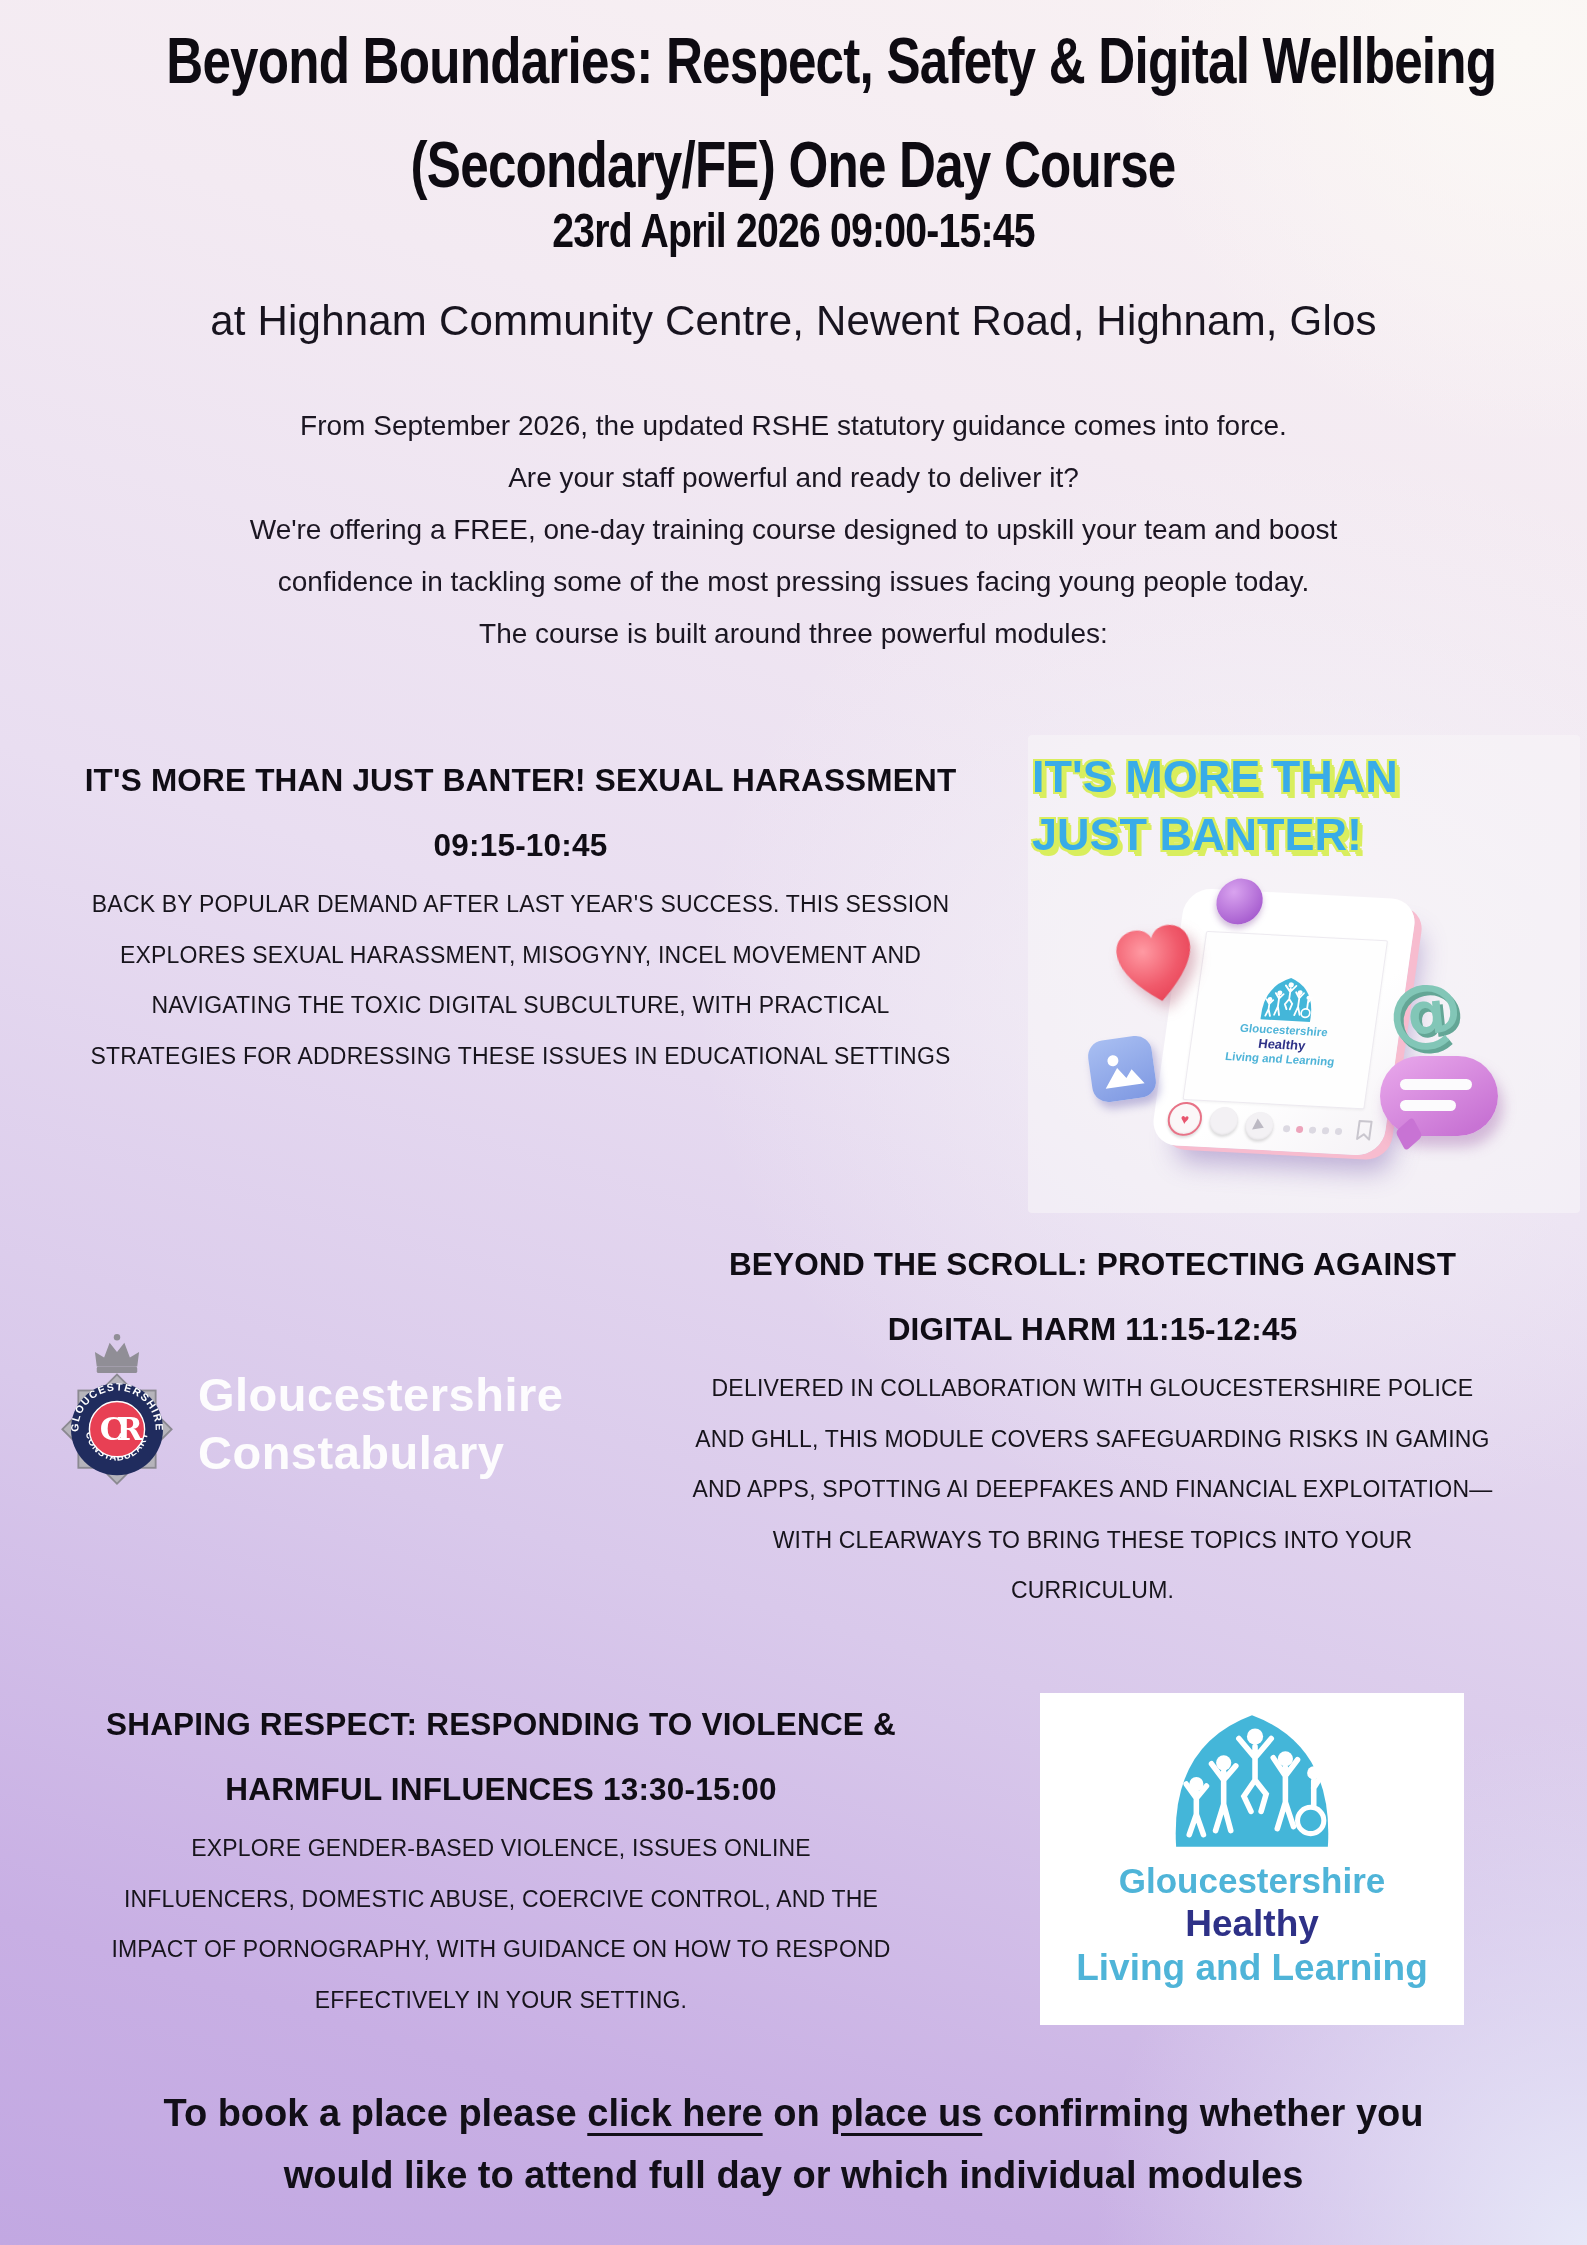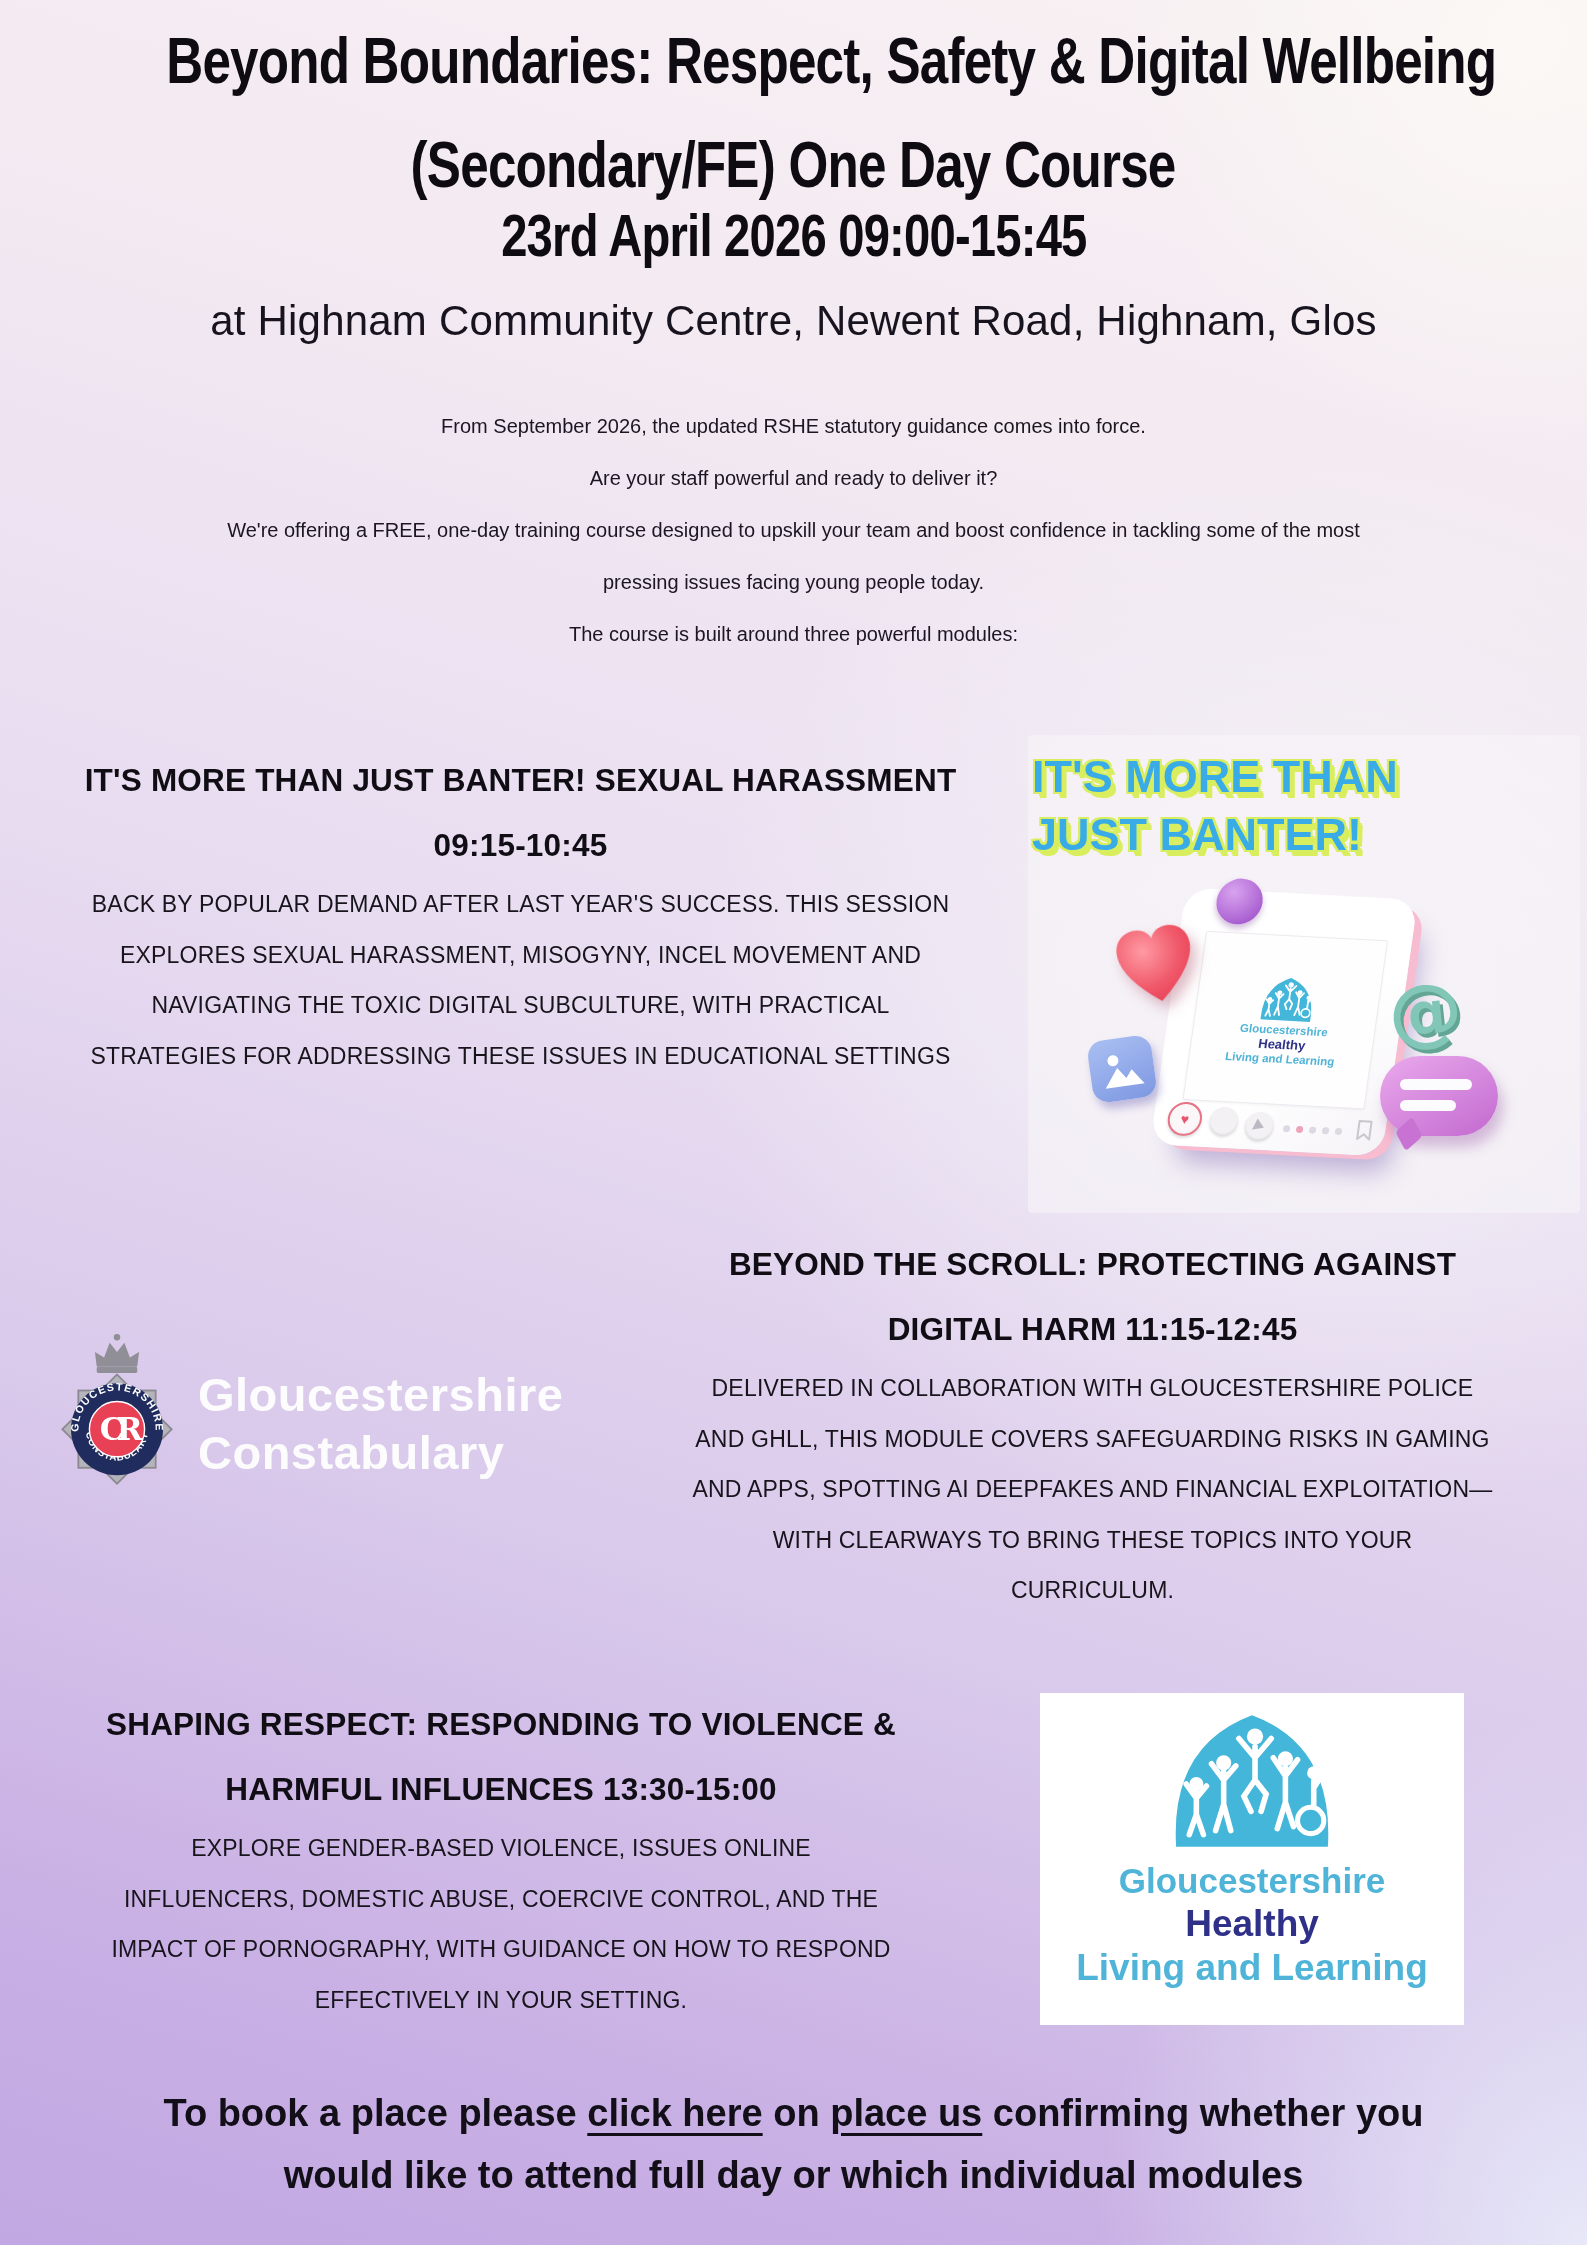--- a/index.html
+++ b/index.html
@@ -9,25 +9,25 @@
       radial-gradient(42% 30% at 96% 2%, #fbf8f5 0%, rgba(251,248,245,0) 60%),
       radial-gradient(50% 38% at 100% 100%, #e7e8f8 0%, rgba(231,232,248,0) 62%),
       radial-gradient(55% 35% at 82% 44%, rgba(247,246,248,.75) 0%, rgba(247,246,248,0) 70%),
       linear-gradient(197deg, #f9f2f3 0%, #f3eaf2 22%, #e9def1 45%, #d9c9eb 68%, #c8afe4 88%, #c2a8e2 100%);
   }
   .center{left:0;width:100%;text-align:center;position:absolute;}
   .squeeze{display:inline-block;transform:scaleX(.8);transform-origin:center;white-space:nowrap;letter-spacing:-1px;}
   .title-line{font-size:64px;font-weight:800;color:#0e0b12;}
   .title1{top:24px;}
   .title2{top:128px;}
-  .dateline{top:202px;font-size:59px;font-weight:800;color:#0e0b12;}
+  .dateline{top:202px;font-size:49px;font-weight:800;color:#0e0b12;}
   .location{top:297px;font-size:42px;font-weight:400;color:#18141f;letter-spacing:.2px;}
 
   .intro{top:400px;}
-  .intro p{margin:0 auto;font-size:20px;line-height:52px;max-width:1240px;color:#1b1622;}
+  .intro p{margin:0 auto;font-size:28px;line-height:52px;max-width:1240px;color:#1b1622;}
   .intro .p3{max-width:1200px;}
 
   .module{position:absolute;text-align:center;}
   .module h2{margin:0 auto;font-size:31.5px;font-weight:700;line-height:65px;color:#100d15;letter-spacing:.2px;}
   .module p{margin:1px auto 0;font-size:23px;line-height:50.5px;color:#17141c;letter-spacing:.2px;}
   .mod1{top:748px;left:28px;width:985px;}
   .mod1 h2{max-width:960px;}
   .mod1 p{max-width:875px;}
   .mod2{top:1232px;left:600px;width:985px;}
   .mod2 h2{max-width:810px;}

